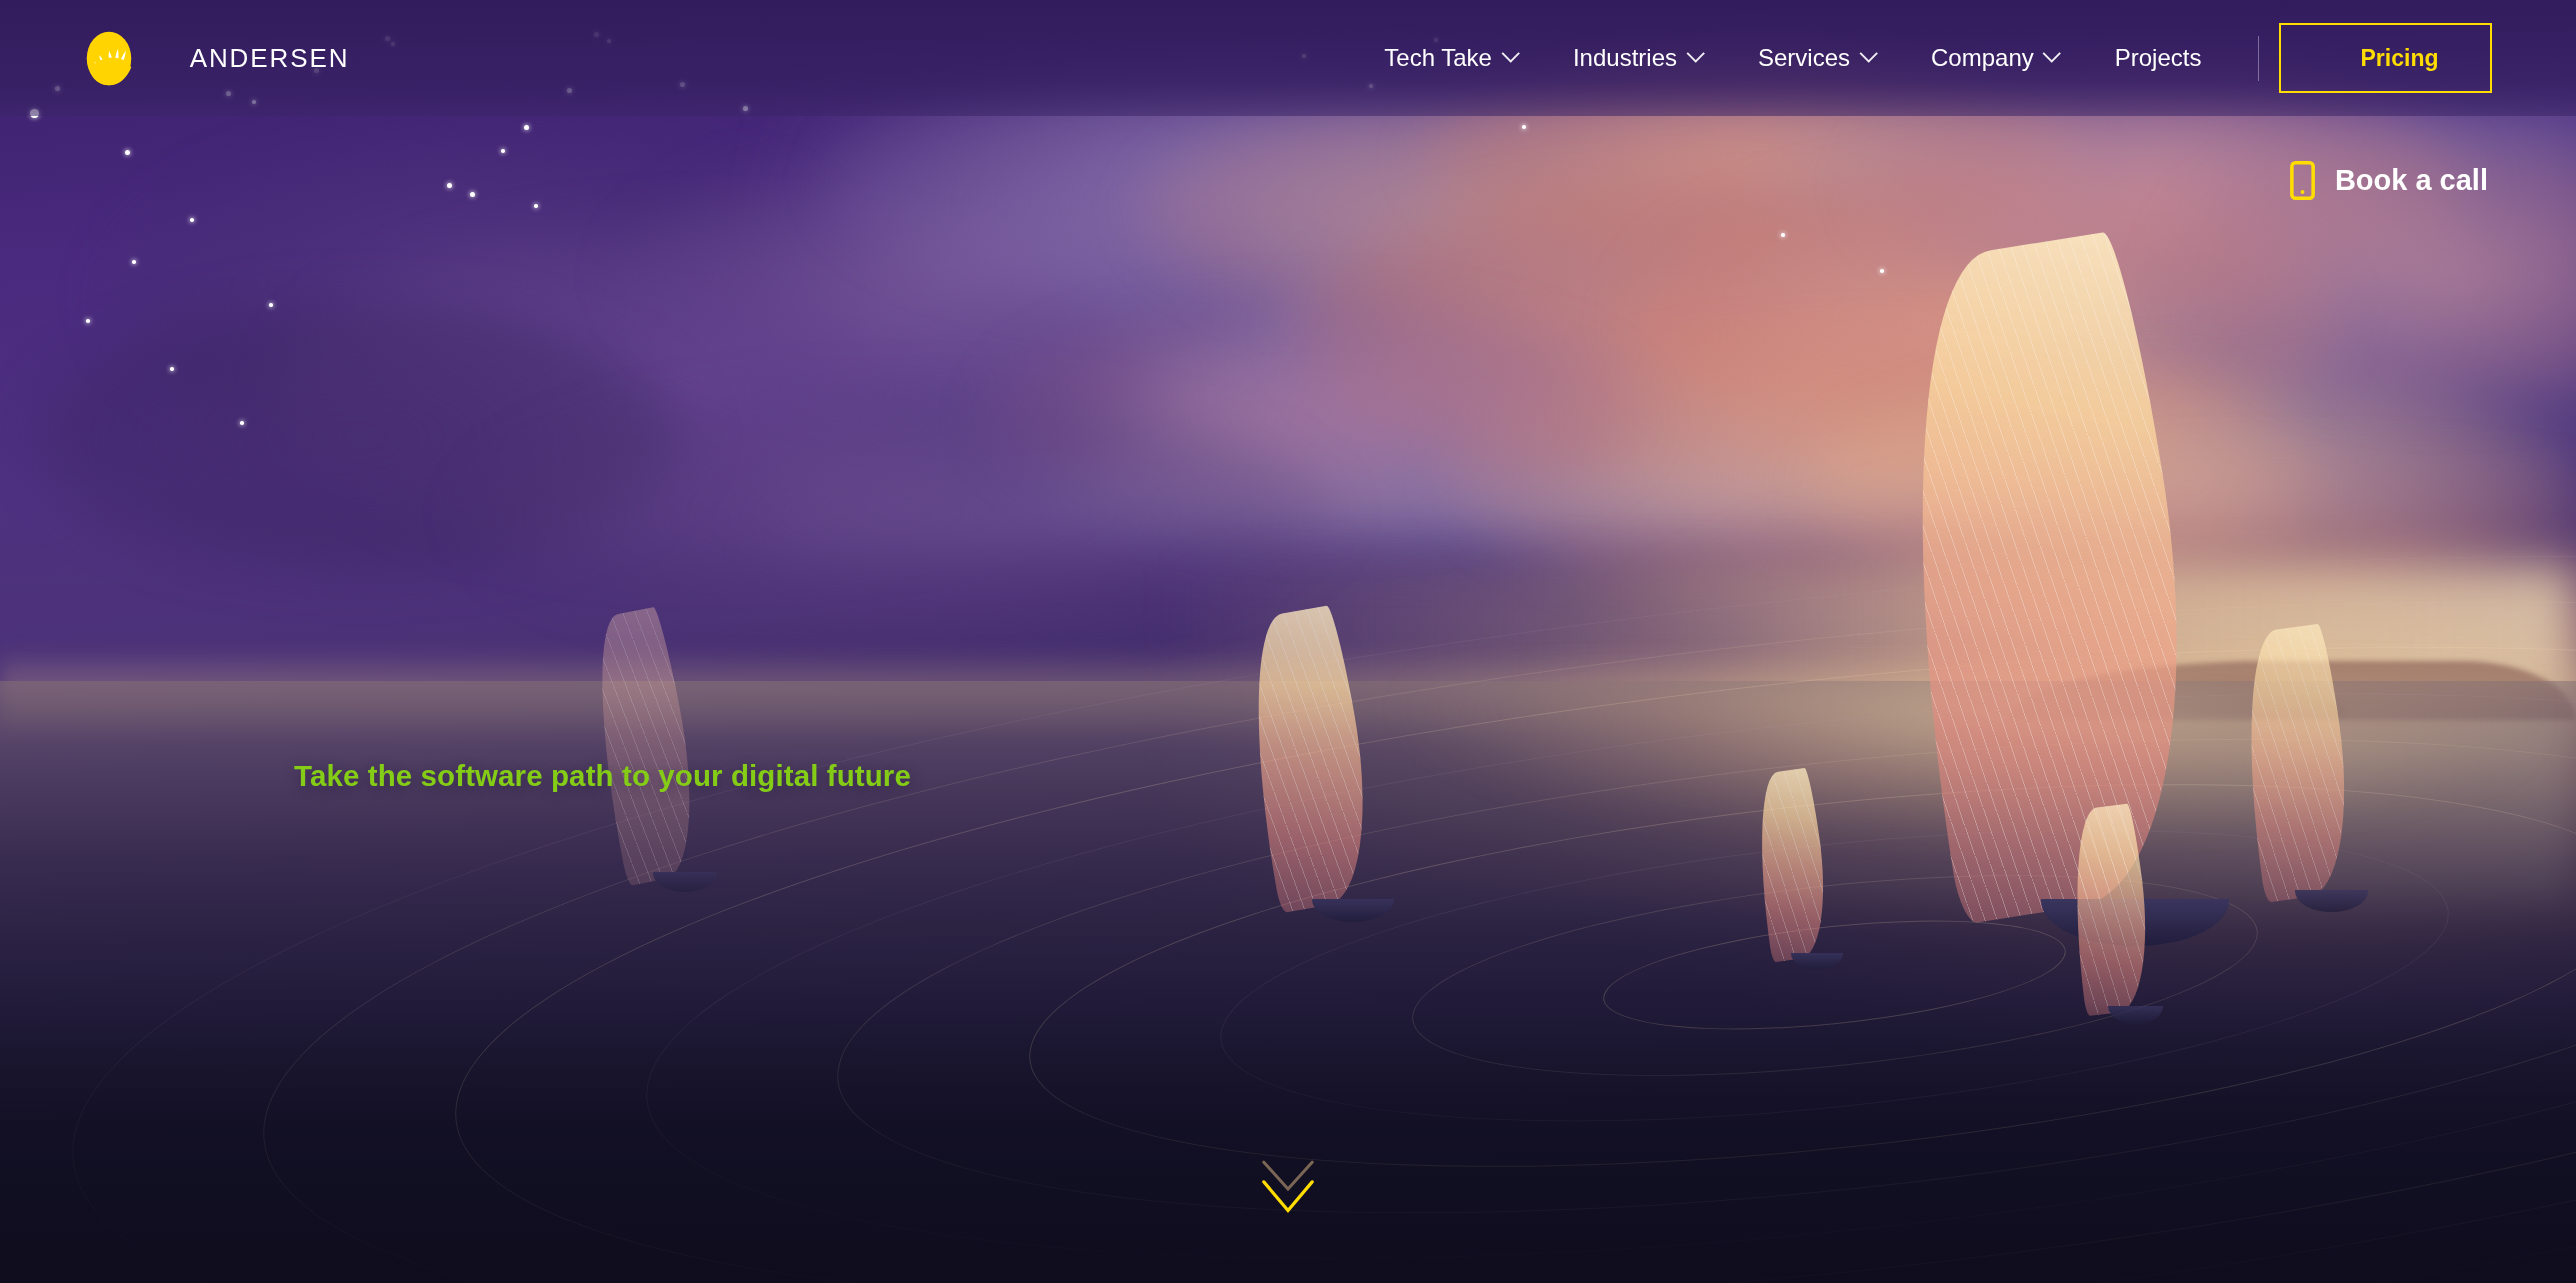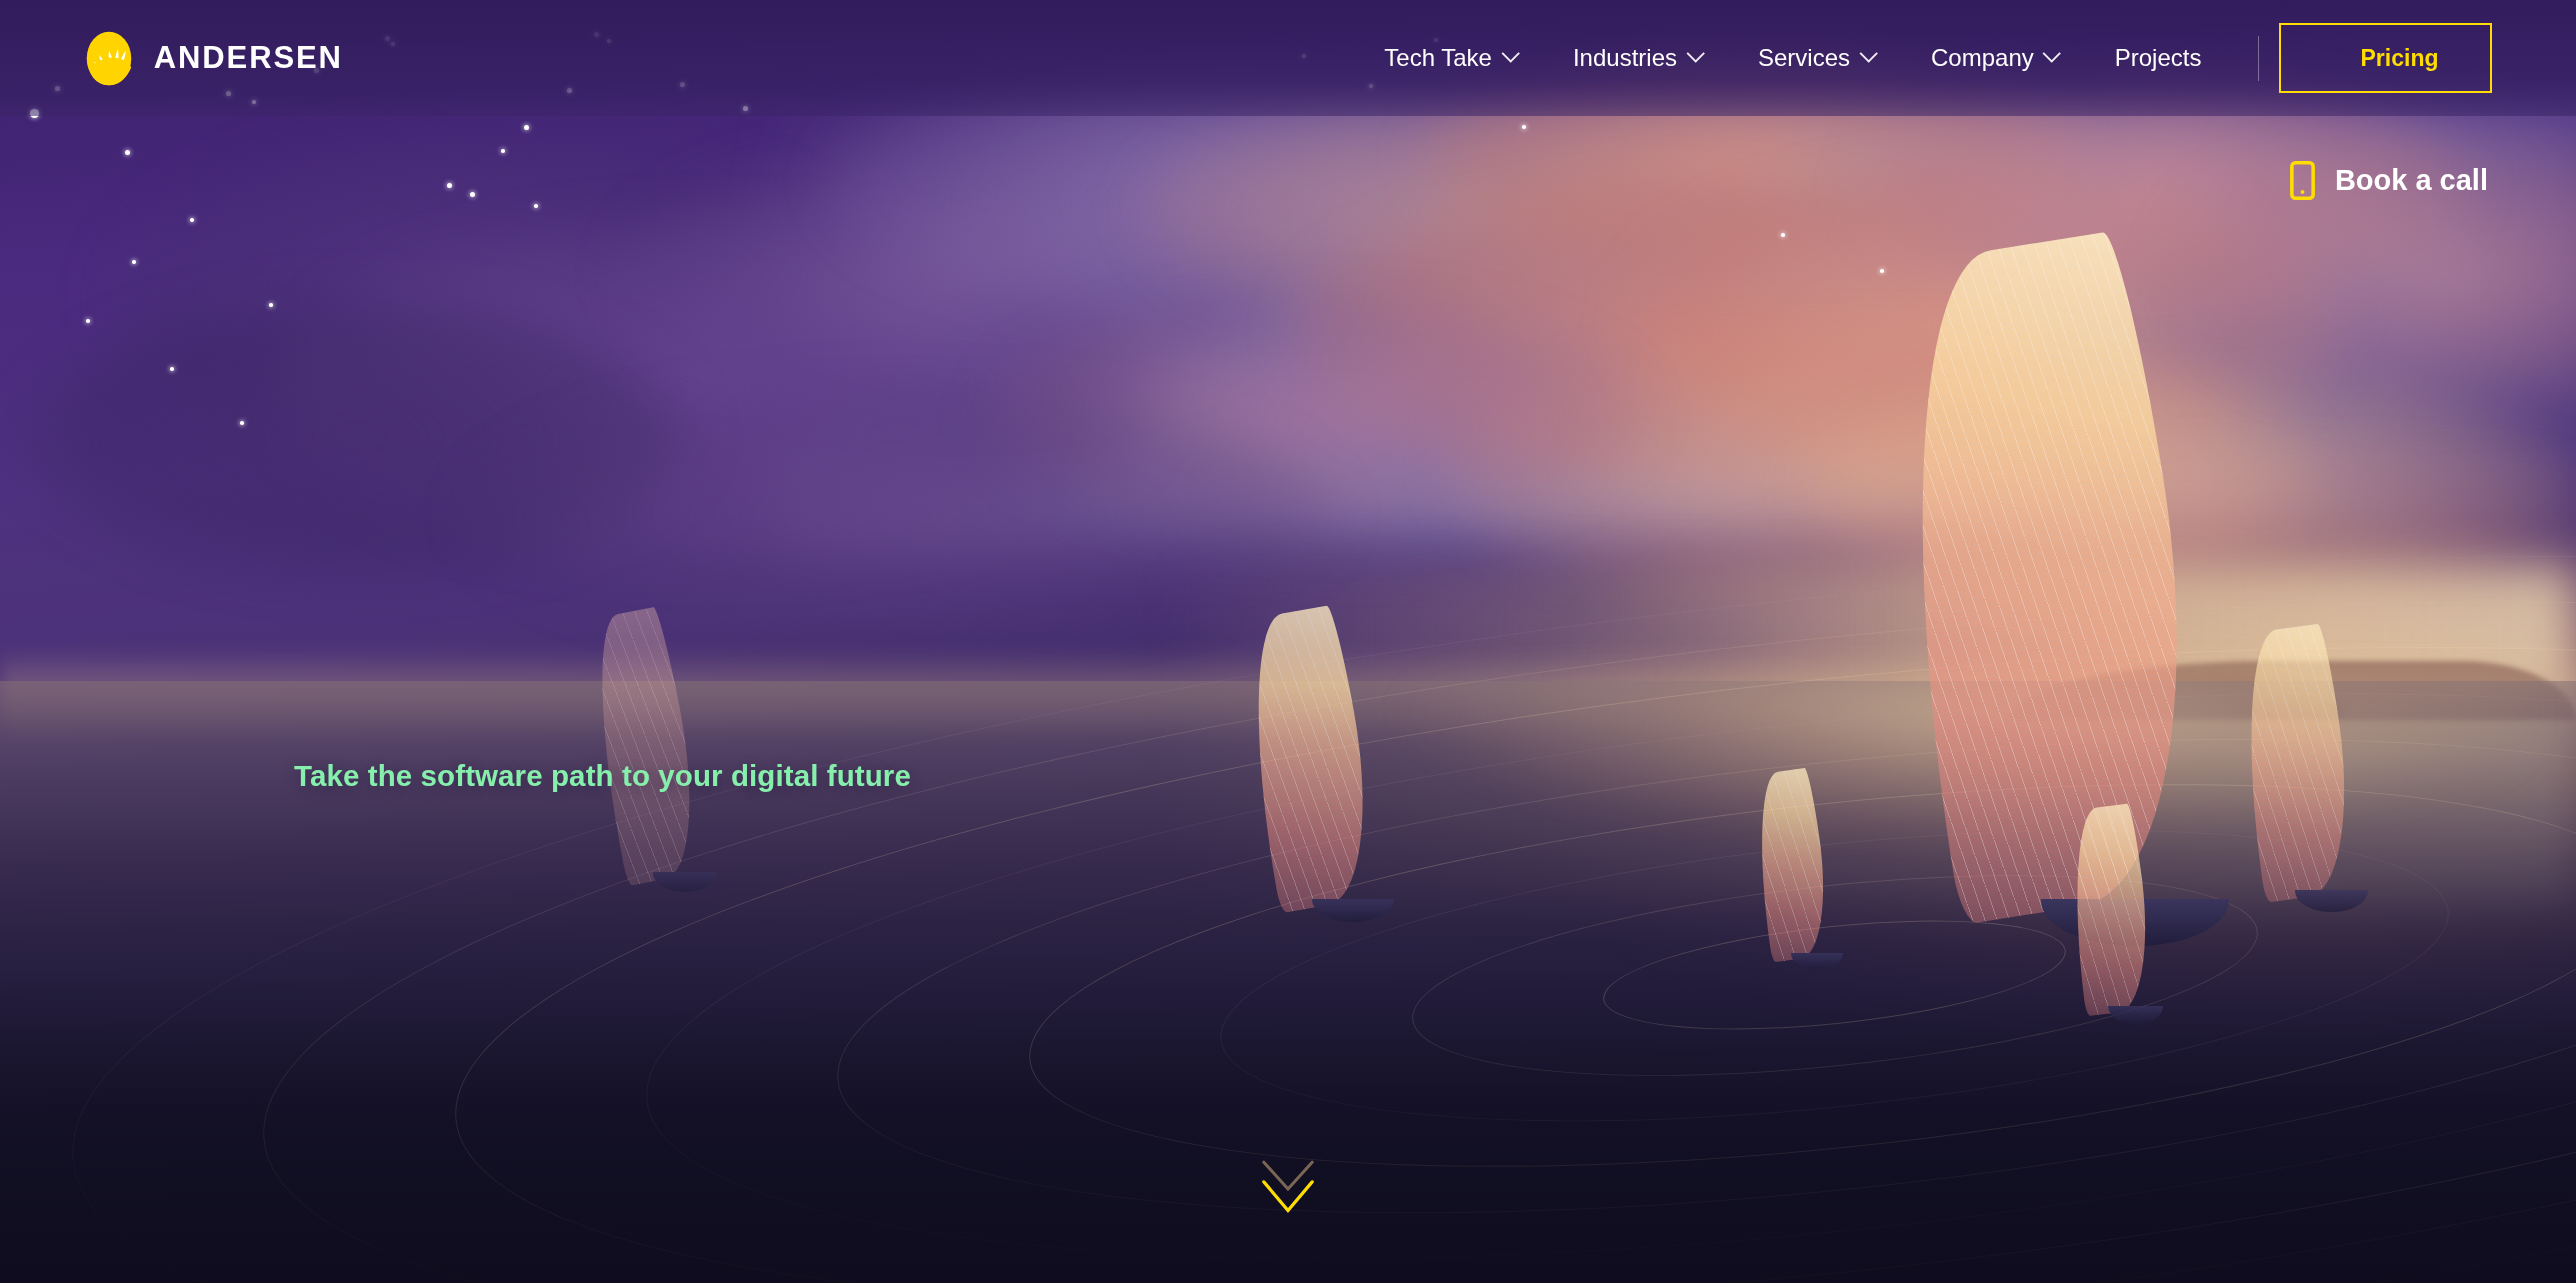--- a/index.html
+++ b/index.html
@@ -256,23 +256,24 @@
     gap: 19.7px;
     cursor: pointer;
     text-decoration: none;
   }
   .logo-mark {
     width: 50px; height: 57px;
     flex: 0 0 auto;
   }
   .brand-name {
     color: #ffffff;
-    font-size: 31px;
-    font-weight: 700;
+    font-size: 26px;
+    font-weight: 400;
     letter-spacing: 1.9px;
+    margin-left: 36px;
   }
 
   .nav {
     margin-left: auto;
     display: flex;
     align-items: center;
     gap: 0;
   }
   .nav-item {
     display: flex;
@@ -346,21 +347,21 @@
     font-size: 95px;
     line-height: 1.06;
     font-weight: 300;
     letter-spacing: -0.4px;
     white-space: nowrap;
     text-shadow: 0 1.8px 23px rgba(30,16,60,0.38);
   }
   .hero-title .dot { color: #ffdd00; }
   .hero-sub {
     margin-top: 47px;
-    color: #86efac;
+    color: #84cc16;
     font-size: 29.5px;
     font-weight: 700;
     letter-spacing: 0.1px;
     white-space: nowrap;
     text-shadow: 0 1.8px 12.5px rgba(30,16,60,0.4);
   }
   .cta-btn {
     margin-top: 61px;
     display: inline-flex;
     align-items: center;

